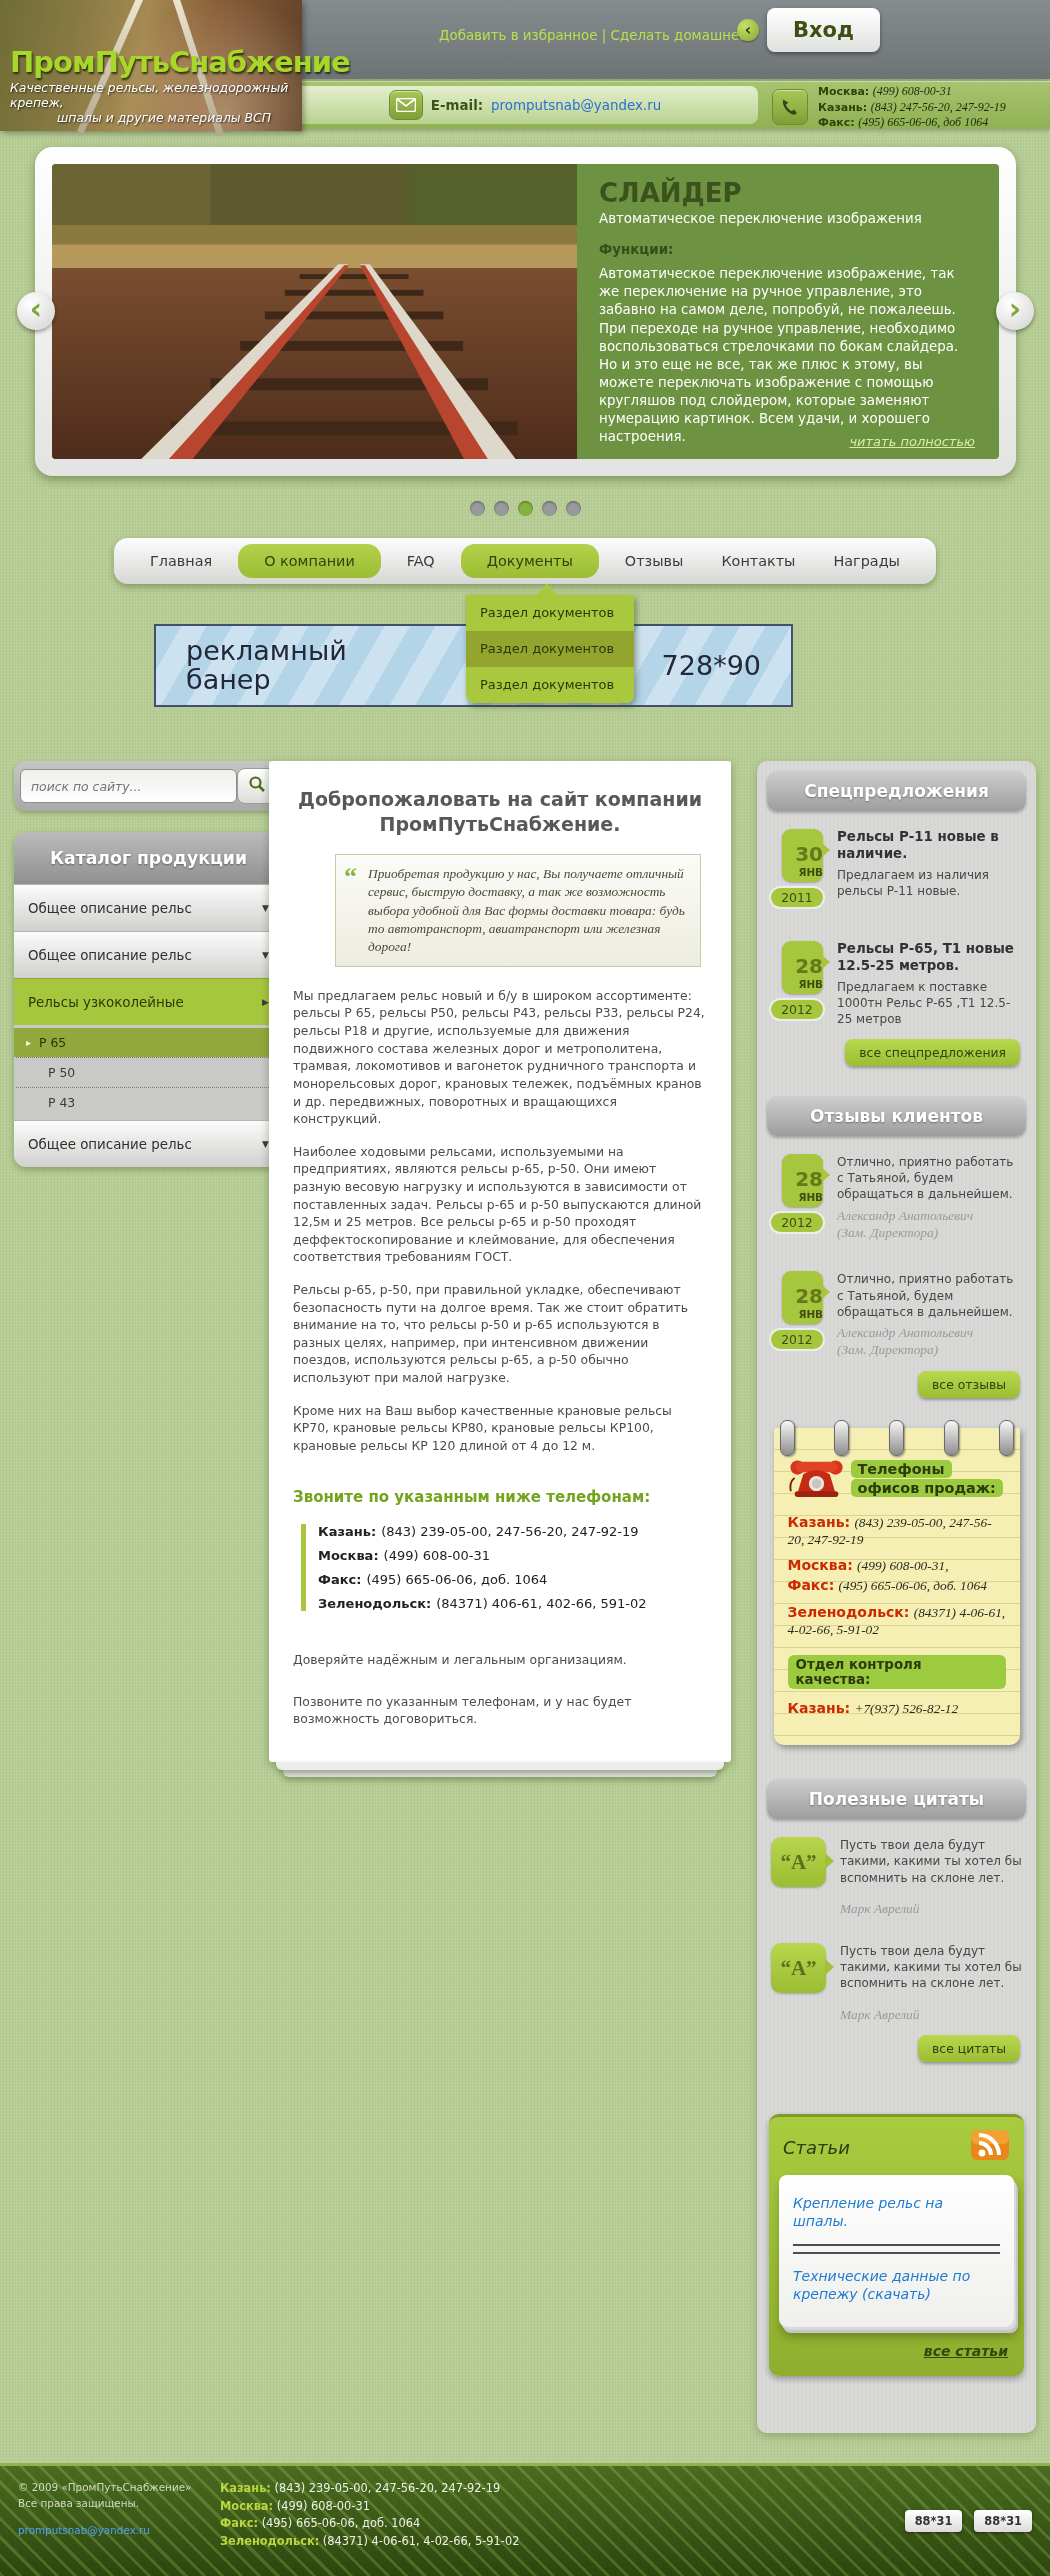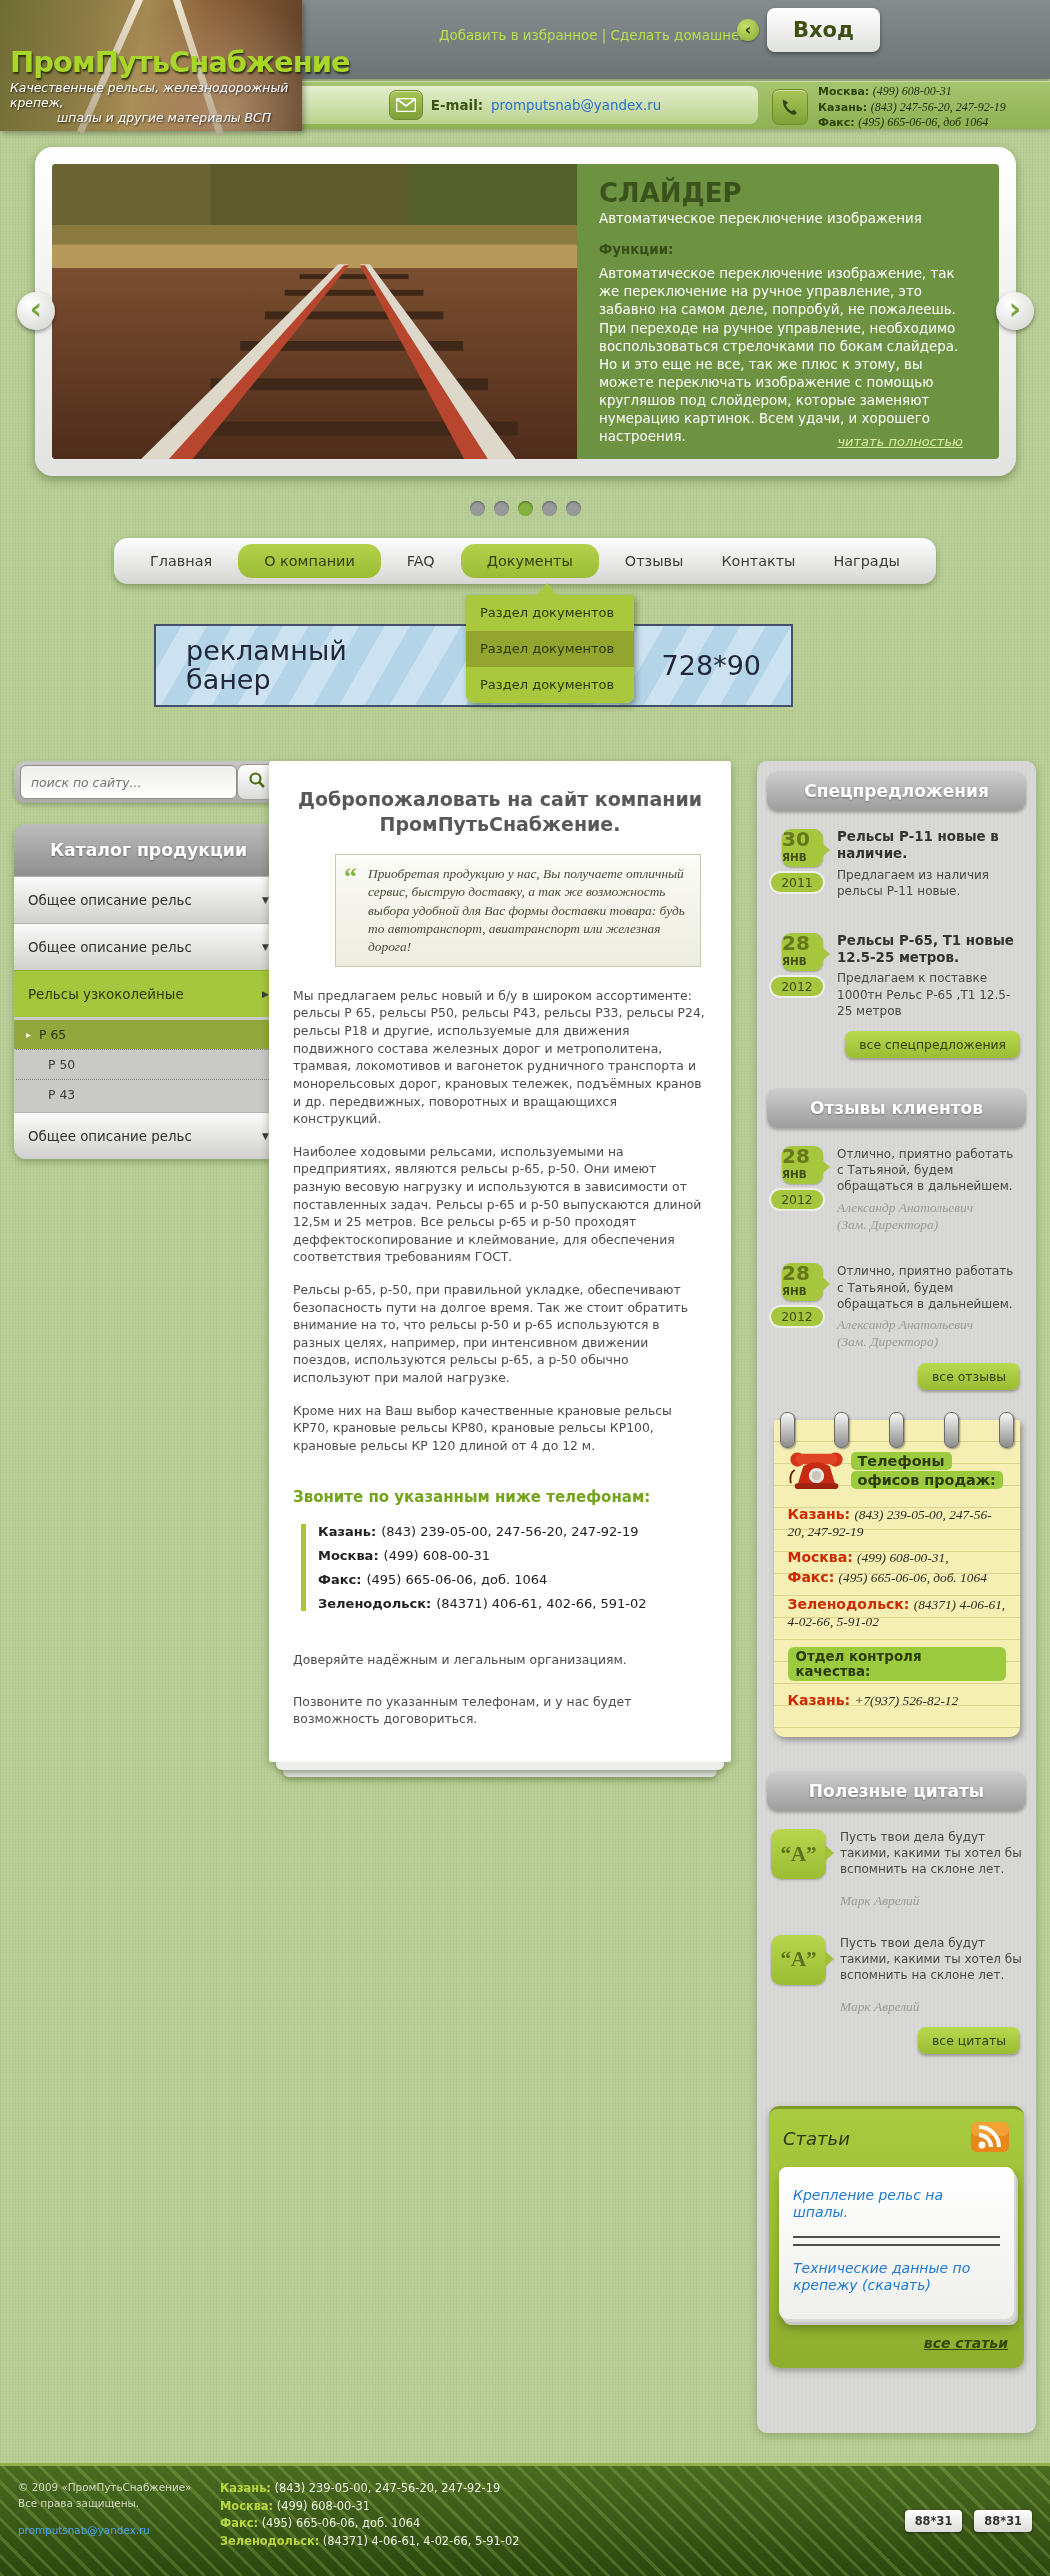--- a/index.html
+++ b/index.html
@@ -53,21 +53,21 @@
     background:linear-gradient(#ffffff,#e3e3e1);box-shadow:0 4px 10px rgba(60,80,30,.45);}
   .slider-inner{position:absolute;left:17px;top:17px;right:17px;bottom:17px;display:flex;overflow:hidden;border-radius:4px;}
   .slide-photo{width:525px;flex:none;}
   .slide-photo svg{display:block;width:100%;height:100%;}
   .slide-text{flex:1;background:#6d9342;padding:16px 22px 12px;color:#fff;position:relative;}
   .slide-title{font-size:26px;font-weight:bold;color:#3c521c;line-height:1.05;}
   .slide-sub{font-size:13.4px;margin-top:4px;}
   .slide-feat{font-size:13.4px;font-weight:bold;color:#374d18;margin-top:16px;}
   .slide-body{font-size:13.4px;line-height:1.35;margin-top:8px;}
   .slide-note{font-size:12.4px;color:#dcebbd;margin-top:14px;}
-  .slide-more{position:absolute;right:36px;bottom:10px;color:#d8ef9e;font-style:italic;font-size:13px;text-decoration:underline;cursor:pointer;}
+  .slide-more{position:absolute;right:24px;bottom:10px;color:#d8ef9e;font-style:italic;font-size:13px;text-decoration:underline;cursor:pointer;}
   .sl-arrow{position:absolute;top:145px;width:38px;height:38px;border-radius:50%;
     background:radial-gradient(circle at 35% 30%,#ffffff,#d2d2d0);box-shadow:0 2px 4px rgba(0,0,0,.4);
     color:#7aa83c;font-size:30px;font-weight:bold;text-align:center;line-height:34px;cursor:pointer;z-index:4;}
   .sl-prev{left:-18px;}
   .sl-next{right:-18px;}
   
   .dots{position:absolute;left:0;top:501px;width:1050px;display:flex;justify-content:center;gap:9px;}
   .dot{width:15px;height:15px;border-radius:50%;background:#97999a;box-shadow:inset 0 1px 2px rgba(0,0,0,.4);cursor:pointer;}
   .dot.active{background:#85b23f;}
   
@@ -84,21 +84,21 @@
   .dd-item:last-child{border-radius:0 0 8px 8px;}
   
   .banner{position:absolute;left:154px;top:624px;width:639px;height:83px;z-index:1;
     background:repeating-linear-gradient(120deg,#b4d4e7 0 22px,#cde2f0 22px 44px);
     border:2px solid #44506b;box-sizing:border-box;display:flex;align-items:center;justify-content:space-between;
     padding:0 30px;color:#23273a;cursor:pointer;}
   .banner-text{font-size:27px;line-height:1.05;}
   .banner-size{font-size:27px;}
   
   .lsb{position:absolute;left:14px;top:761px;width:269px;}
-  .search-box{height:42px;border-radius:12px;background:linear-gradient(#c6c6c4,#a9a9a7);
+  .search-box{height:50px;border-radius:12px;background:linear-gradient(#c6c6c4,#a9a9a7);
     box-shadow:0 2px 4px rgba(60,80,30,.35);display:flex;align-items:center;padding:0 6px;box-sizing:border-box;}
   .search-input{flex:1;height:32px;border:1px solid #8f8f8d;border-radius:6px;background:linear-gradient(#eeeeec,#ffffff);
     font-style:italic;font-size:12.4px;color:#777;padding:0 10px;outline:none;font-family:inherit;}
   .search-btn{width:38px;height:34px;border-radius:8px;background:linear-gradient(#ffffff,#dcdcda);
     border:1px solid #9a9a98;display:flex;align-items:center;justify-content:center;cursor:pointer;}
   .catalog{margin-top:21px;border-radius:12px;box-shadow:0 3px 6px rgba(60,80,30,.35);overflow:hidden;}
   .cat-head{height:52px;background:linear-gradient(#bcbcbc,#8f8f8f);display:flex;align-items:center;justify-content:center;
     color:#fff;font-size:17.3px;font-weight:bold;text-shadow:0 1px 2px rgba(0,0,0,.4);}
   .cat-item{height:46px;background:linear-gradient(#fbfbfb,#d0d0ce);border-top:1px solid #b4b4b2;
     display:flex;align-items:center;justify-content:space-between;padding:0 14px;font-size:13.4px;color:#2f2f2f;cursor:pointer;}
@@ -131,21 +131,21 @@
   .note.second{margin-top:24px;}
   
   .rsb{position:absolute;left:757px;top:761px;width:279px;height:1672px;background:#d9d9d7;border-radius:10px;
     background-image:repeating-linear-gradient(90deg, rgba(0,0,0,.02) 0 2px, transparent 2px 4px);
     box-shadow:0 3px 8px rgba(60,80,30,.3);padding:10px 10px 0;box-sizing:border-box;}
   .side-head{height:40px;border-radius:10px;background:linear-gradient(#cecece,#9d9d9d);
     display:flex;align-items:center;justify-content:center;color:#fff;font-size:17px;font-weight:bold;
     text-shadow:0 1px 2px rgba(0,0,0,.35);box-shadow:0 2px 3px rgba(0,0,0,.25);}
   .side-item{display:flex;gap:14px;margin:18px 4px 12px;}
   .date-col{width:52px;flex:none;}
-  .day-badge{background:#a6c63d;border-radius:9px;text-align:left;padding:0 0 4px;position:relative;box-shadow:0 1px 2px rgba(0,0,0,.25);margin-left:11px;}
+  .day-badge{background:#a6c63d;border-radius:9px;text-align:right;padding:15px 0 4px;position:relative;box-shadow:0 1px 2px rgba(0,0,0,.25);margin-left:11px;}
   .day-badge:after{content:"";position:absolute;right:-7px;top:14px;border:7px solid transparent;border-left:8px solid #a6c63d;border-right:none;}
   .day{font-size:20px;font-weight:bold;color:#67771b;line-height:1;}
   .mon{font-size:10.4px;font-weight:bold;color:#3f4c10;margin-top:2px;}
   .year-pill{margin-top:6px;background:#a6c63d;border-radius:10px;text-align:center;font-size:12.4px;color:#3f4c10;
     padding:2px 0;box-shadow:0 0 0 2px rgba(255,255,255,.55);}
   .s-title{font-size:13.4px;font-weight:bold;color:#323232;line-height:1.25;margin-bottom:4px;}
   .s-text{font-size:12px;color:#474747;line-height:1.35;}
   .s-author{font-family:"Liberation Serif","DejaVu Serif",serif;font-style:italic;font-size:13.4px;color:#9a9a9a;margin-top:4px;line-height:1.3;}
   .side-btn{display:block;margin:6px 6px 30px auto;width:max-content;background:linear-gradient(#b8d84e,#9cbc34);
     border-radius:8px;padding:6px 14px;font-size:12.4px;color:#33420c;box-shadow:0 2px 3px rgba(0,0,0,.3);cursor:pointer;}

